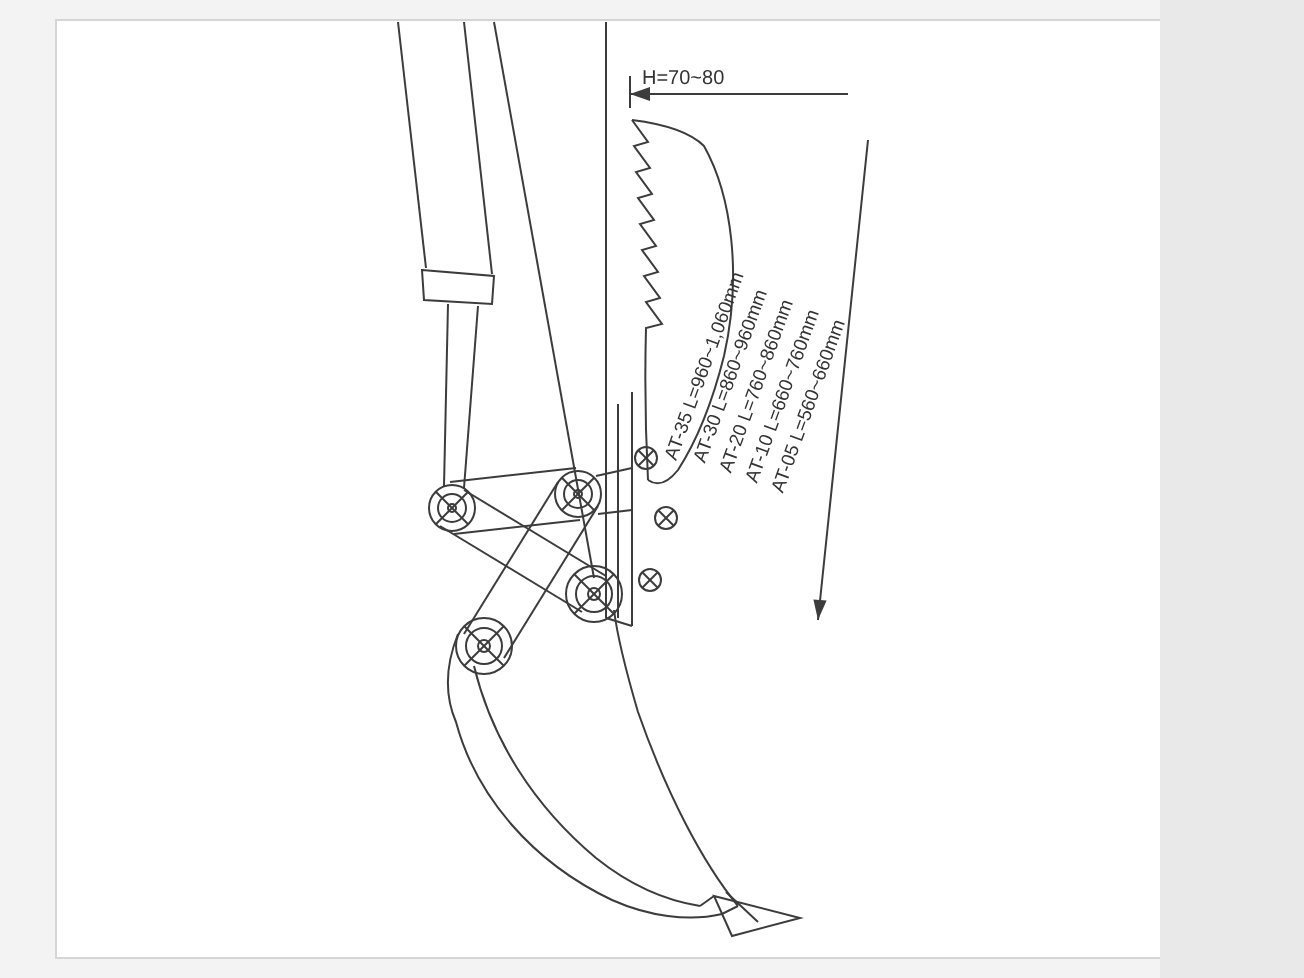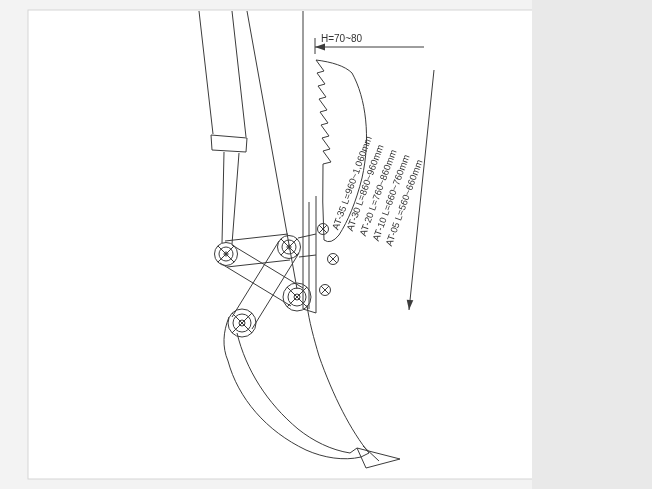--- a/index.html
+++ b/index.html
@@ -3,21 +3,21 @@
 <meta charset="utf-8">
 <style>
   html, body {
     margin: 0;
     padding: 0;
     background: #e9e9e9;
     font-family: "Liberation Sans", sans-serif;
   }
   .stage {
     position: relative;
-    width: 532px;
+    width: 580px;
     height: 489px;
     background: #f3f3f3;
     overflow: hidden;
   }
   svg { display: block; }
   .thin  { stroke: #3c3c3c; stroke-width: 1; fill: none; }
   .fillarrow { fill: #3c3c3c; stroke: none; }
   .dimtext {
     font-family: "Liberation Sans", sans-serif;
     font-size: 10px;

